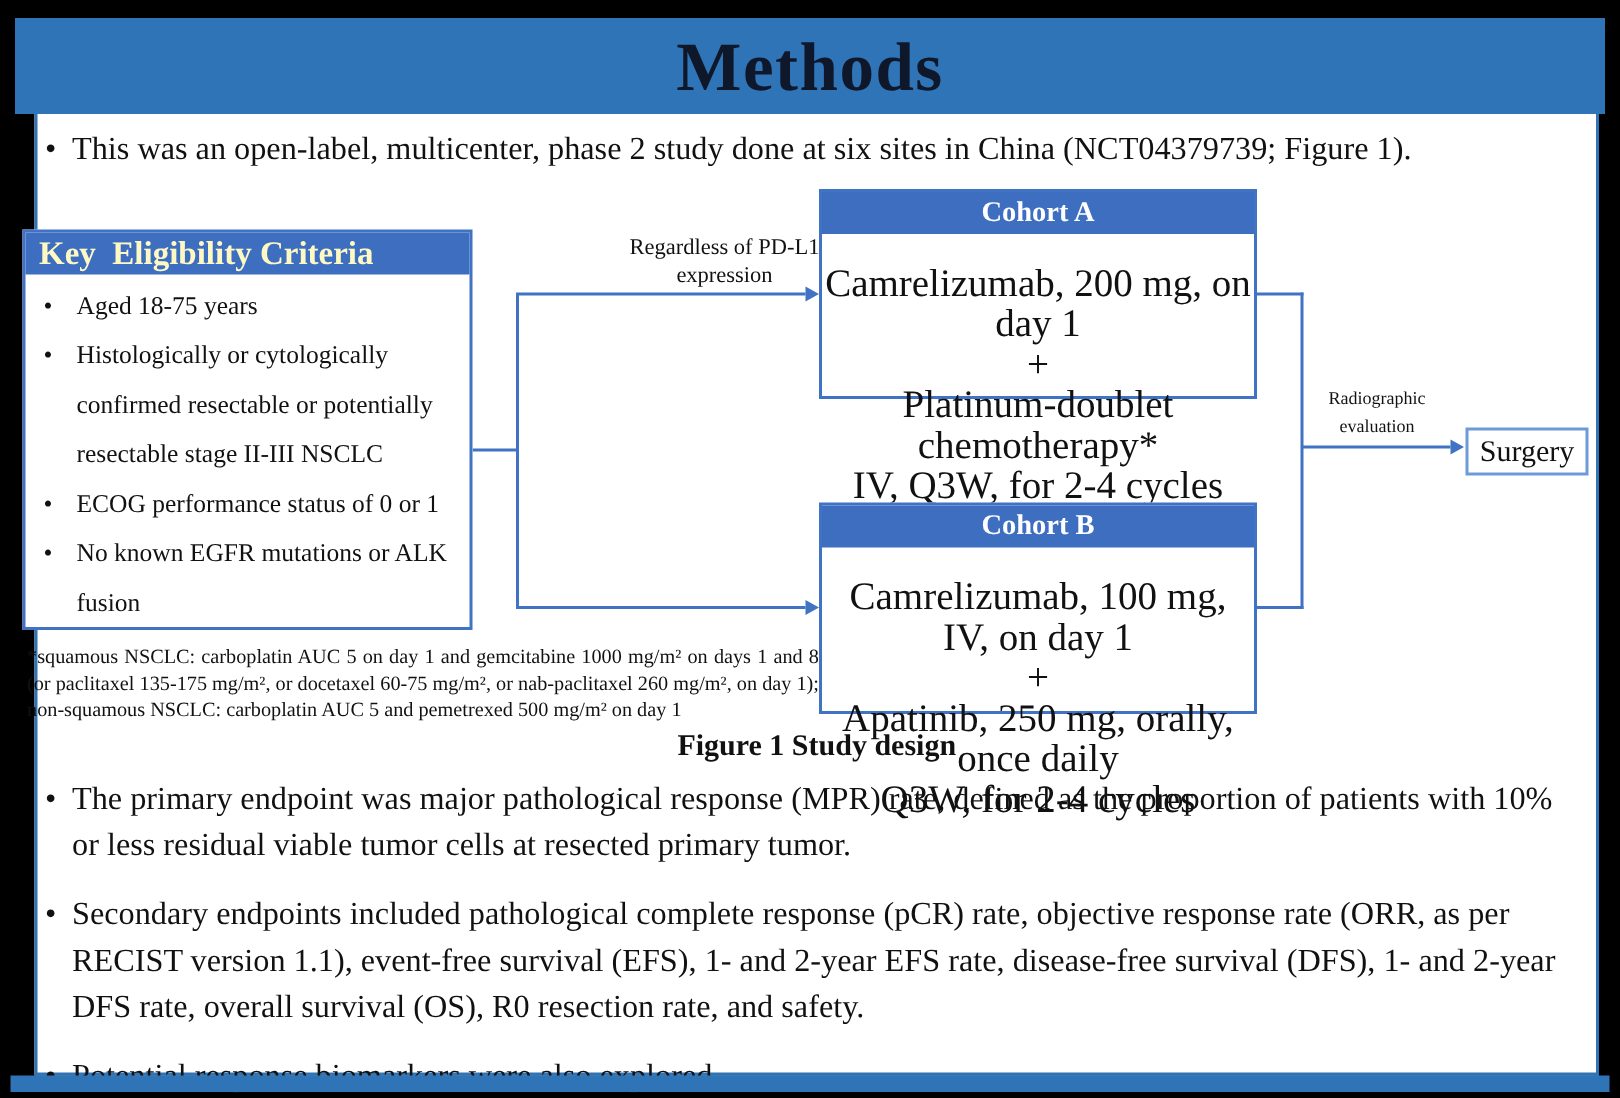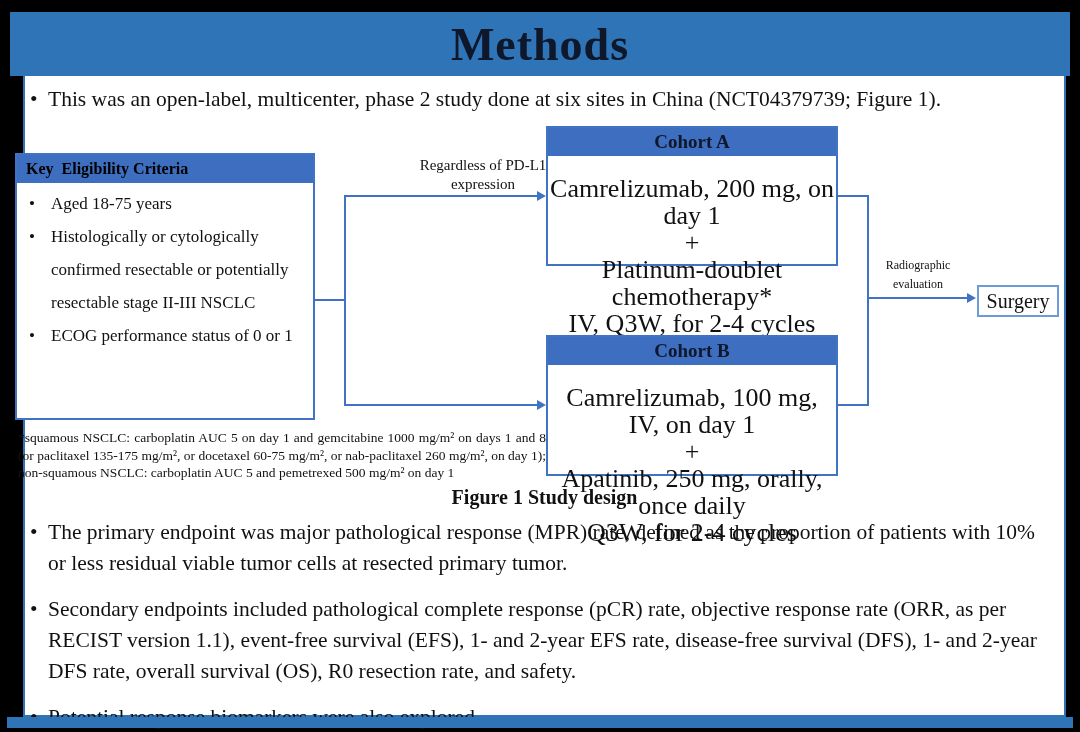--- a/index.html
+++ b/index.html
@@ -17,30 +17,30 @@
   .bottom-bar { position:absolute; left:7px; top:717px; width:1066px; height:11px; background:var(--banner,#2E74B6); }
 
   .b-item { position:relative; padding-left:18px; }
   .b-item::before { content:"\2022"; position:absolute; left:0; top:0; }
 
   .intro { position:absolute; left:30px; top:84px; width:1012px; font-size:21.5px; line-height:31px; }
 
   
   .elig { position:absolute; left:15px; top:153px; width:300px; height:267px;
           border:2px solid var(--line,#4173C4); background:#fff; }
-  .elig-header { height:28px; background:var(--boxblue,#3E6EC0); color:#000000; font-weight:bold;
-                 font-size:16px; line-height:27px; padding-left:9px; white-space:pre; }
+  .elig-header { height:28px; background:var(--boxblue,#3E6EC0); color:#fef9c3; font-weight:bold;
+                 font-size:22px; line-height:27px; padding-left:9px; white-space:pre; }
   .elig-body { padding:4px 4px 0 8px; }
   .elig-item { position:relative; padding-left:26px; font-size:17px; line-height:33px; }
   .elig-item::before { content:"\2022"; position:absolute; left:4px; }
 
   .cohort { position:absolute; width:292px; border:2px solid var(--line,#4173C4); background:#fff; text-align:center; }
   .cohort-a { left:546px; top:126px; height:140px; }
   .cohort-b { left:546px; top:335px; height:141px; }
-  .cohort-header { height:28px; background:var(--boxblue,#3E6EC0); color:#0f172a; font-weight:bold;
+  .cohort-header { height:28px; background:var(--boxblue,#3E6EC0); color:#ffffff; font-weight:bold;
                    font-size:19px; line-height:28px; }
   .cohort-body { font-size:26px; line-height:27px; padding-top:19px; }
 
   .branch-label { position:absolute; text-align:center; font-size:15px; line-height:19px;margin-left:37px; }
   .label-top { left:365px; top:156px; width:162px; }
   .label-bottom { left:352px; top:347px; width:184px; }
   .label-radio { position:absolute; left:862px; top:256px; width:112px; text-align:center; font-size:12px; line-height:19px; }
 
   .surgery { position:absolute; left:977px; top:285px; width:82px; height:32px;
              border:2px solid #6C9BD8; background:#fff; text-align:center; font-size:20px; line-height:28px; }
@@ -82,20 +82,21 @@
     <line x1="868" y1="298" x2="967" y2="298"></line>
     <polygon points="967,293 976,298 967,303"></polygon>
   </svg>
 
   <div class="elig">
     <div class="elig-header">Key  Eligibility Criteria</div>
     <div class="elig-body">
       <div class="elig-item">Aged 18-75 years</div>
       <div class="elig-item">Histologically or cytologically confirmed resectable or potentially resectable stage II-III  NSCLC</div>
       <div class="elig-item">ECOG performance status of 0 or 1</div>
+      <div class="elig-item">No known EGFR mutations or ALK fusion</div>
     </div>
   </div>
 
   <div class="branch-label label-top">Regardless of PD-L1 expression</div>
 
   <div class="cohort cohort-a">
     <div class="cohort-header">Cohort A</div>
     <div class="cohort-body">
       <div>Camrelizumab, 200 mg, on day 1</div>
       <div>+</div>

